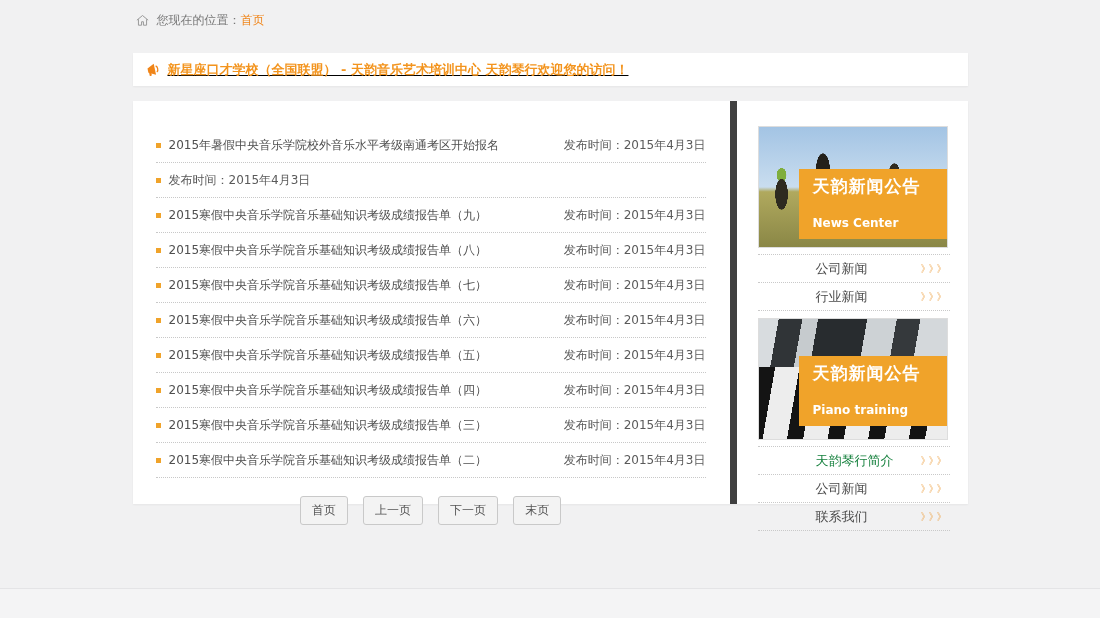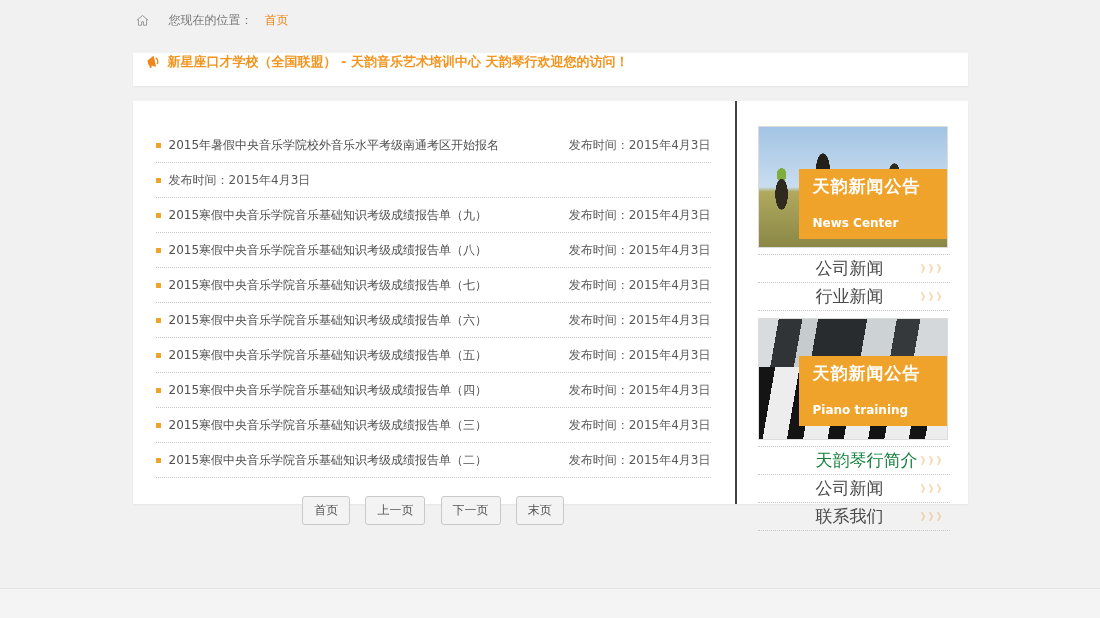--- a/index.html
+++ b/index.html
@@ -5,28 +5,28 @@
   * { box-sizing: content-box; }
   html,body { margin:0; padding:0; }
   body {
     width:1100px; height:618px; overflow:hidden; position:relative;
     background:#f1f1f2;
     font-family:"DejaVu Sans","Liberation Sans",sans-serif;
   }
   .wrap { width:835px; margin:0 auto; }
 
   
-  .breadcrumb { padding:12px 2px 0 2px; display:flex; align-items:center; font-size:12px; color:#777;gap:12px; }
+  .breadcrumb { padding:12px 2px 0 2px; display:flex; align-items:center; font-size:12px; color:#777; }
   .breadcrumb .home-ico { margin-right:7px; display:inline-flex; }
   .breadcrumb a { color:#f08519; text-decoration:none; }
 
   
   .welcome {
-    margin-top:24px; height:33px; background:#fff; display:flex; 
-    padding-left:12px; box-shadow:0 1px 2px rgba(0,0,0,.05);
+    margin-top:24px; height:33px; background:#fff; display:flex; align-items:center;
+    padding-left:12px; box-shadow:0 1px 2px rgba(0,0,0,.05);text-decoration:underline;
   }
   .welcome .mega { margin-right:6px; display:inline-flex; }
   .welcome .wtxt { color:#f3941e; font-weight:bold; font-size:13px; }
 
   
   .panel {
     margin-top:15px; height:403px; background:#fff; display:flex;
     box-shadow:0 1px 2px rgba(0,0,0,.05);
   }
   .main-left { flex:1; padding:27px 24px 0 23px; }
@@ -41,21 +41,21 @@
 
   .pager { margin-top:18px; text-align:center; }
   .pager button {
     display:inline-block; margin:0 5px; padding:5px 11px;
     background:#f3f3f3; border:1px solid #c9c9c9; border-radius:3px;
     font-size:12px; color:#555; cursor:pointer;
     font-family:"DejaVu Sans","Liberation Sans",sans-serif;
   }
 
   
-  .main-right { width:192px; flex:none; border-left:2px solid #404040; padding:25px 18px 0 21px; }
+  .main-right { width:192px; flex:none; border-left:7px solid #404040; padding:25px 18px 0 21px; }
   .side-banner { position:relative; width:188px; height:120px; border:1px solid #ddd; overflow:hidden; }
   .banner-kids {
     background:
       radial-gradient(ellipse 9px 22px at 12% 56%, #2e2a20 69%, rgba(46,42,32,0) 71%),
       radial-gradient(ellipse 7px 10px at 12% 40%, #7fae3e 69%, rgba(127,174,62,0) 71%),
       radial-gradient(ellipse 10px 24px at 34% 36%, #23201a 69%, rgba(35,32,26,0) 71%),
       radial-gradient(ellipse 9px 20px at 72% 42%, #2e2a20 69%, rgba(46,42,32,0) 71%),
       radial-gradient(ellipse 8px 18px at 90% 50%, #2e2a20 69%, rgba(46,42,32,0) 71%),
       linear-gradient(to bottom, #a3c4e4 0%, #c9ddef 50%, #b0a95e 54%, #8a8746 100%);
   }
@@ -72,21 +72,21 @@
   .ov-news { top:42px; }
   .ov-piano { top:37px; }
   .ov .t1 { font-size:17px; font-weight:bold; letter-spacing:1px; line-height:1.2; }
   .ov .t2 { font-size:12px; font-weight:bold; margin-top:20px; }
 
   .side-menu { list-style:none; margin:6px 0 0 0; padding:0; border-top:1px dotted #c9c9c9; }
   .side-menu li {
     height:27px; display:flex; align-items:center;
     border-bottom:1px dotted #c9c9c9; cursor:pointer;
   }
-  .side-menu .lbl { flex:1; padding-left:58px; font-size:17px; color:#4a4a4a; }
+  .side-menu .lbl { flex:1; padding-left:58px; font-size:13px; color:#4a4a4a; }
   .side-menu li.active .lbl { color:#15803d; }
   .side-menu .chev { flex:none; padding-right:5px; color:#eda54c; font-size:10px; letter-spacing:-2px; }
   .mt7 { margin-top:7px; }
 
   
   .footer {
     position:absolute; left:0; bottom:0; width:1100px; height:29px;
     background:#f4f4f5; border-top:1px solid #e4e4e6;
   }
 </style>

